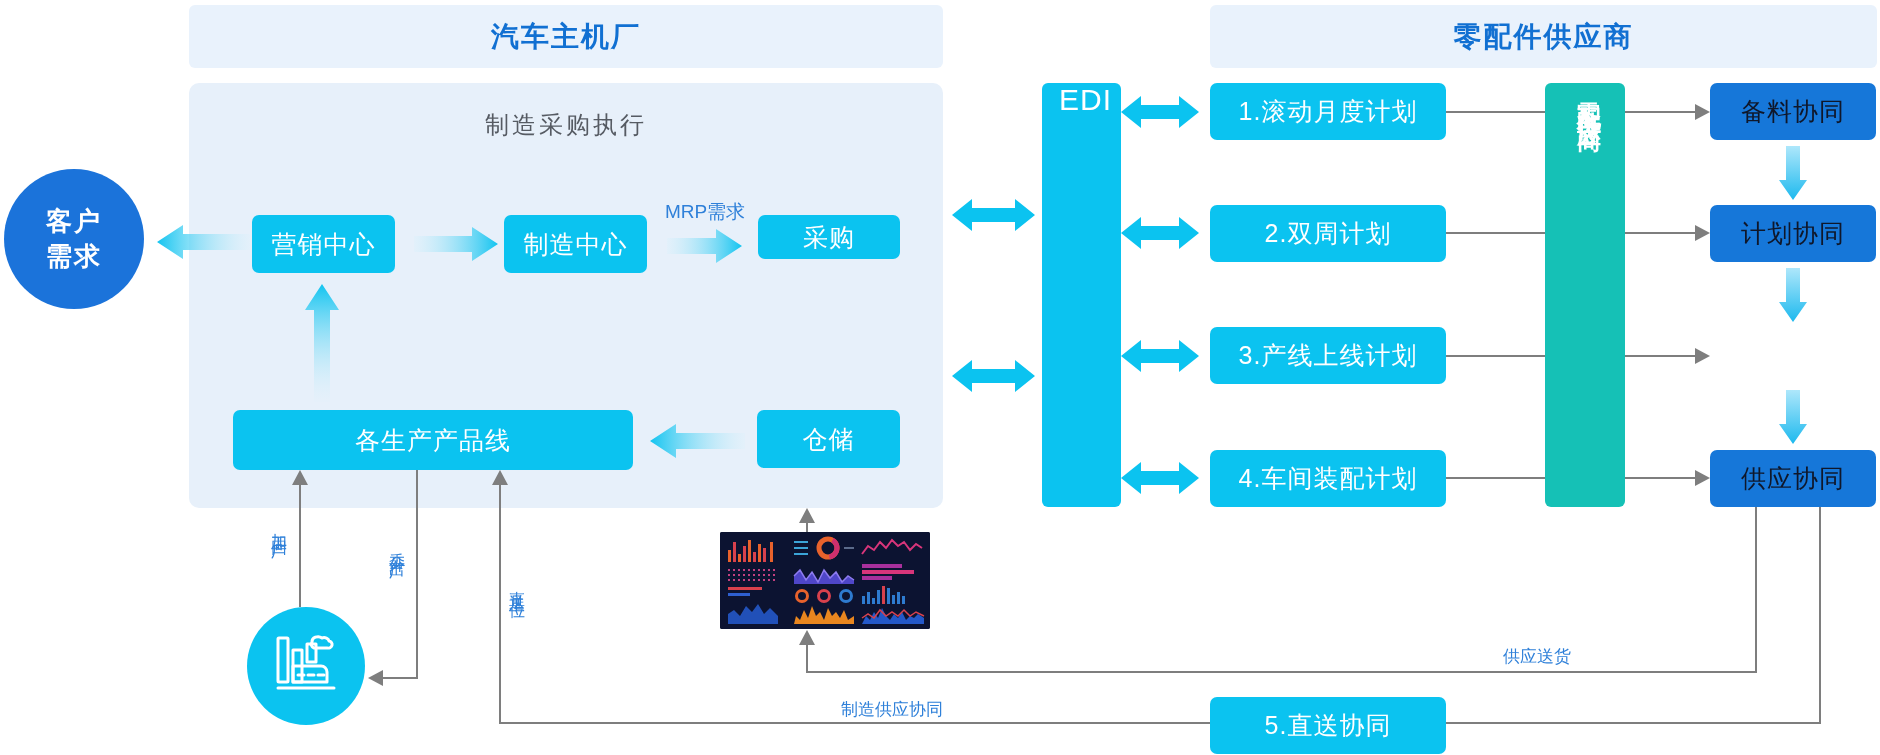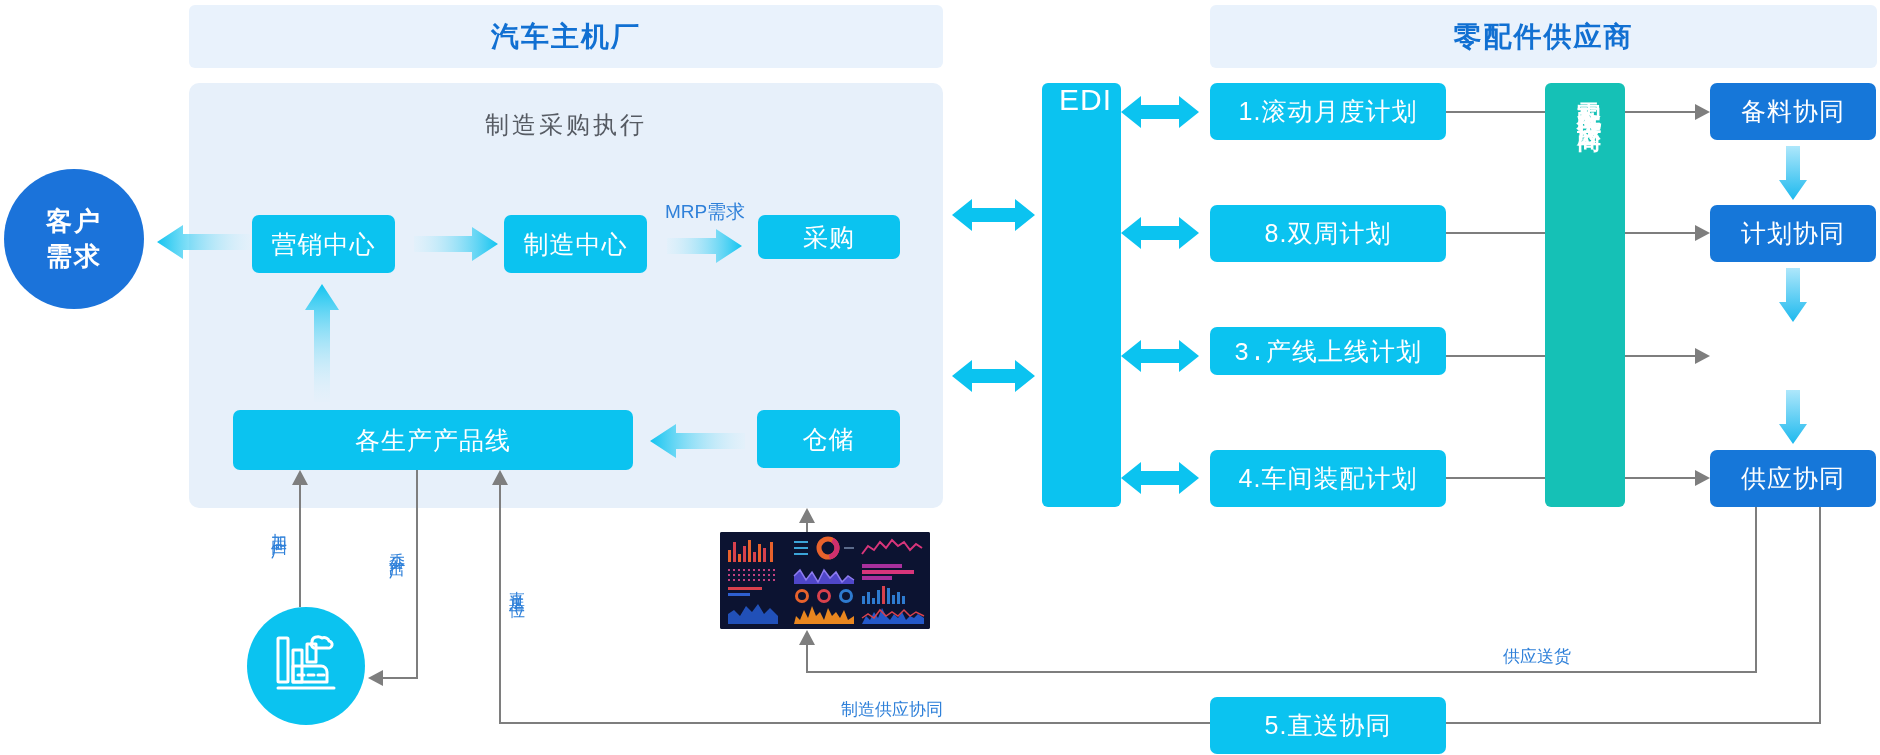--- a/index.html
+++ b/index.html
@@ -26,21 +26,21 @@
     color:#565b63;font-size:24px;letter-spacing:3px;
   }
   .cyan-box{
     position:absolute;background:#0bc3f0;border-radius:7px;
     display:flex;align-items:center;justify-content:center;
     color:#ffffff;font-size:25px;letter-spacing:1px;
   }
   .blue-box{
     position:absolute;background:#1677d9;border-radius:7px;
     display:flex;align-items:center;justify-content:center;
-    color:#ffffff;font-size:25px;letter-spacing:1px;
+    color:#0f172a;font-size:25px;letter-spacing:1px;
   }
   .circle{
     position:absolute;border-radius:50%;background:#1b73da;
     display:flex;flex-direction:column;align-items:center;justify-content:center;
     color:#ffffff;font-size:26px;font-weight:bold;line-height:1.35;letter-spacing:2px;
   }
   .vbar{
     position:absolute;border-radius:6px;
     display:flex;align-items:flex-start;justify-content:center;color:#fff;padding-left:8px;
   }
@@ -170,23 +170,23 @@
     </div>
 
     <div class="vbar edi-bar" style="left:1042px;top:83px;width:71px;height:424px;">
       <span>EDI</span>
     </div>
 
     <div class="cyan-box" style="left:1210px;top:83px;width:236px;height:57px;">
       <span>1.滚动月度计划</span>
     </div>
     <div class="cyan-box" style="left:1210px;top:205px;width:236px;height:57px;">
-      <span>8.双周计划</span>
-    </div>
-    <div class="cyan-box" style="left:1210px;top:327px;width:236px;height:48px;font-family:Liberation Mono, monospace;">
+      <span>2.双周计划</span>
+    </div>
+    <div class="cyan-box" style="left:1210px;top:327px;width:236px;height:57px;">
       <span>3.产线上线计划</span>
     </div>
     <div class="cyan-box" style="left:1210px;top:450px;width:236px;height:57px;">
       <span>4.车间装配计划</span>
     </div>
 
     <div class="vbar teal-bar" style="left:1545px;top:83px;width:72px;height:424px;">
       <span class="vtext">零配件供应商</span>
     </div>
 

